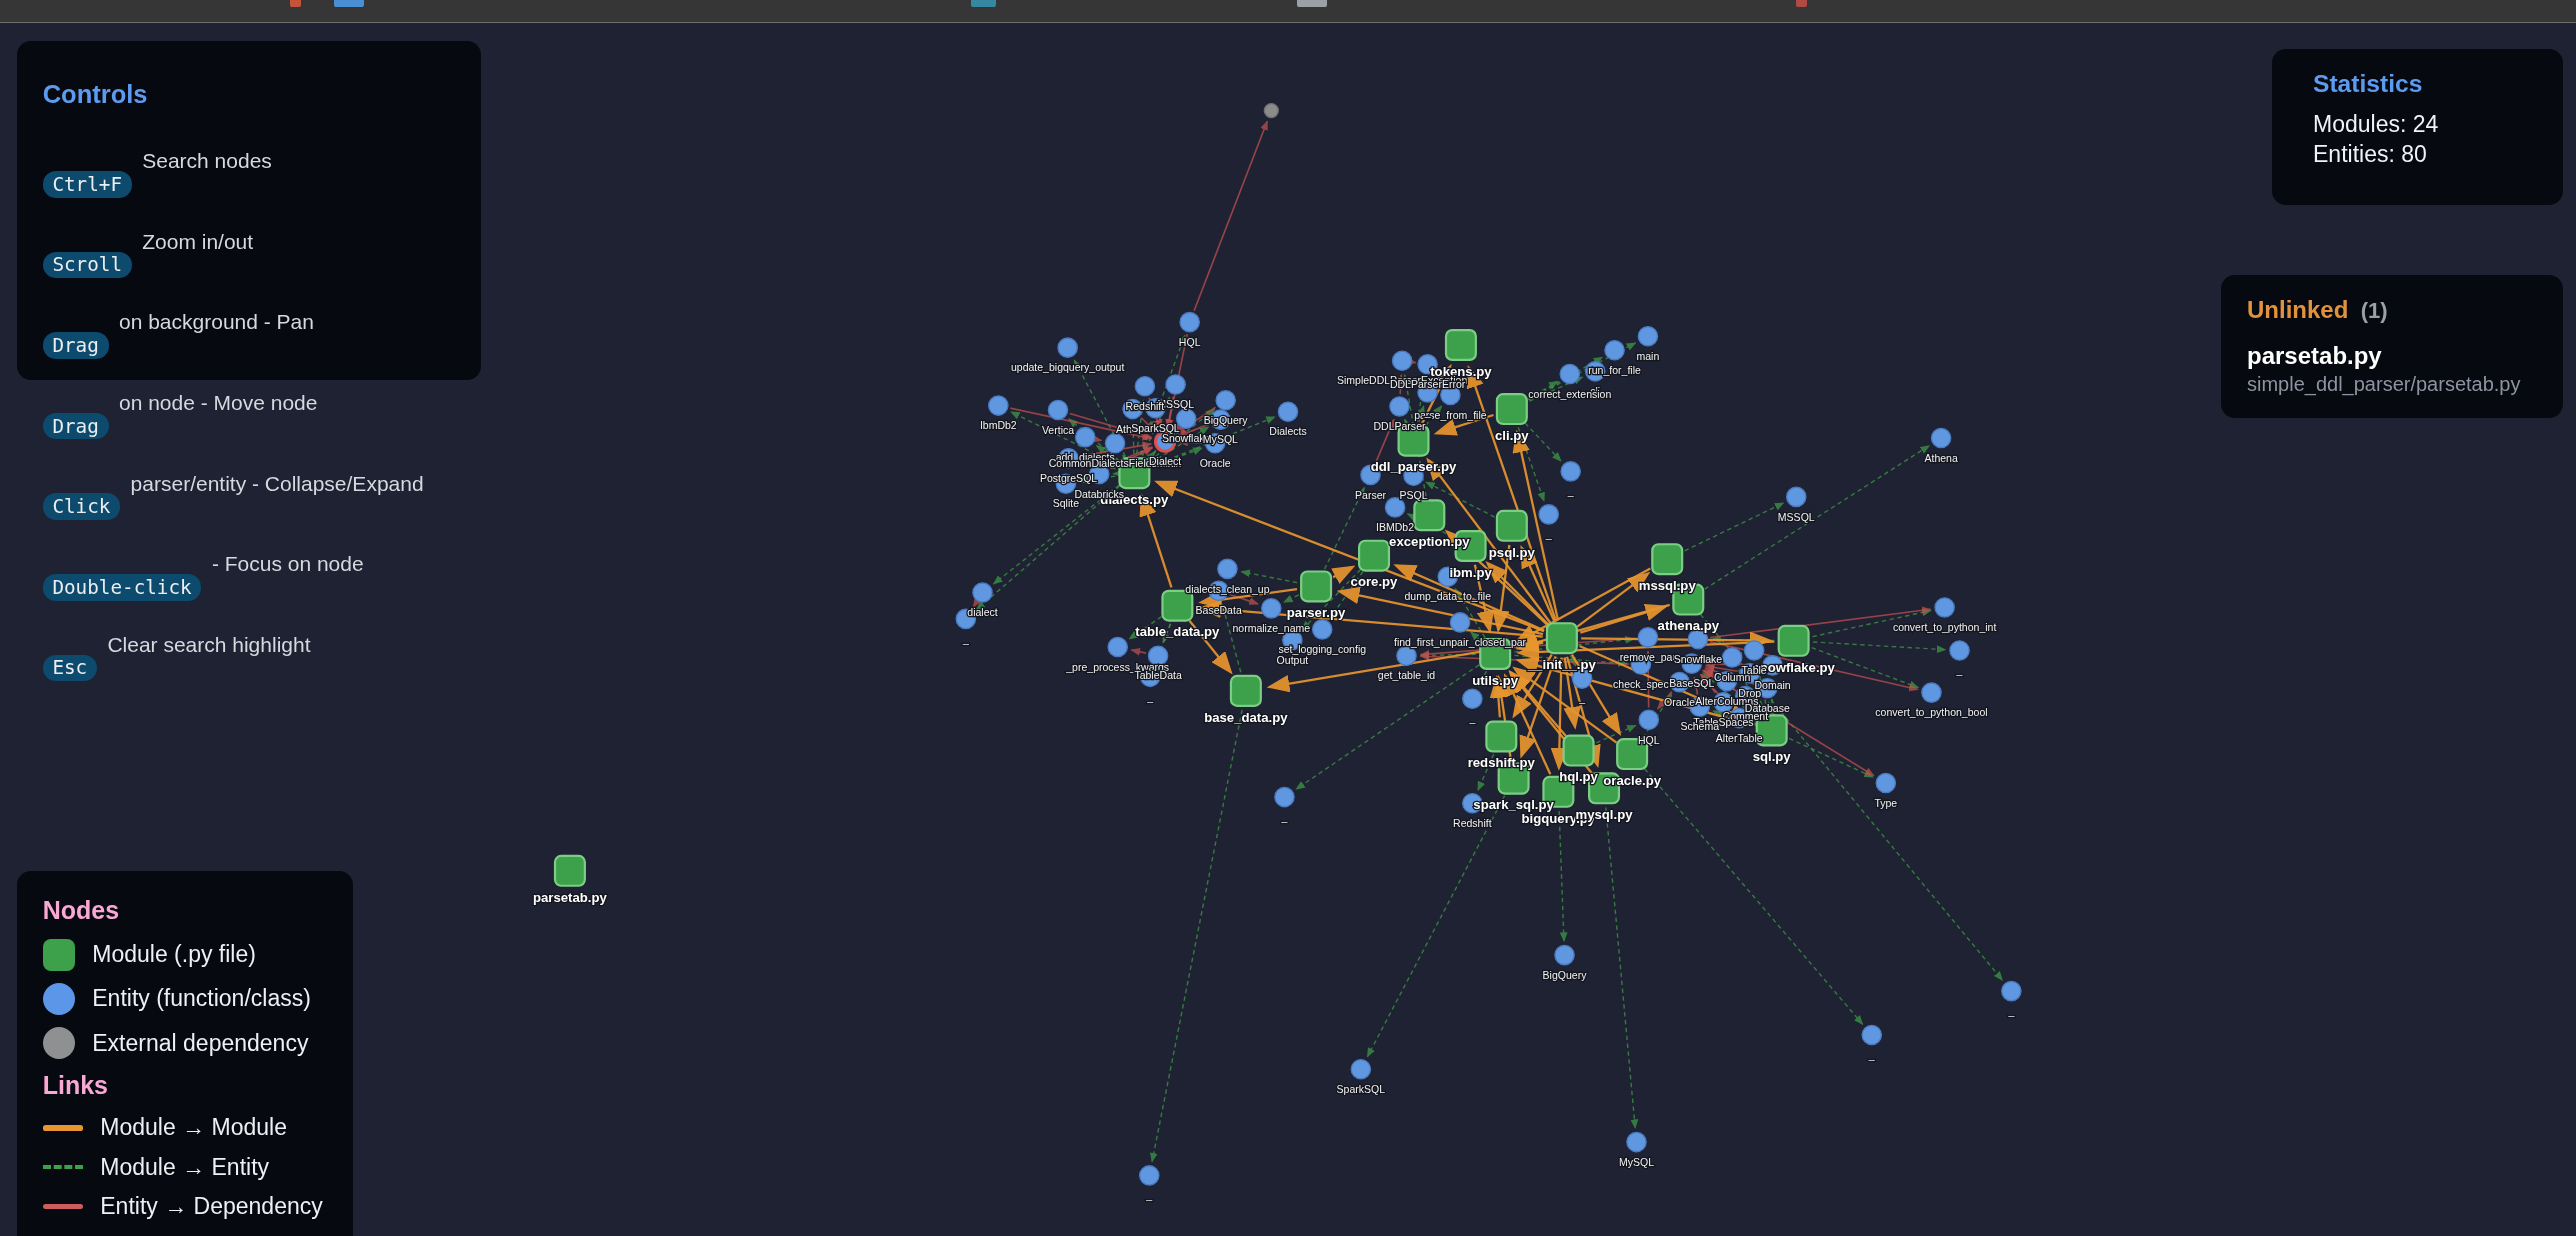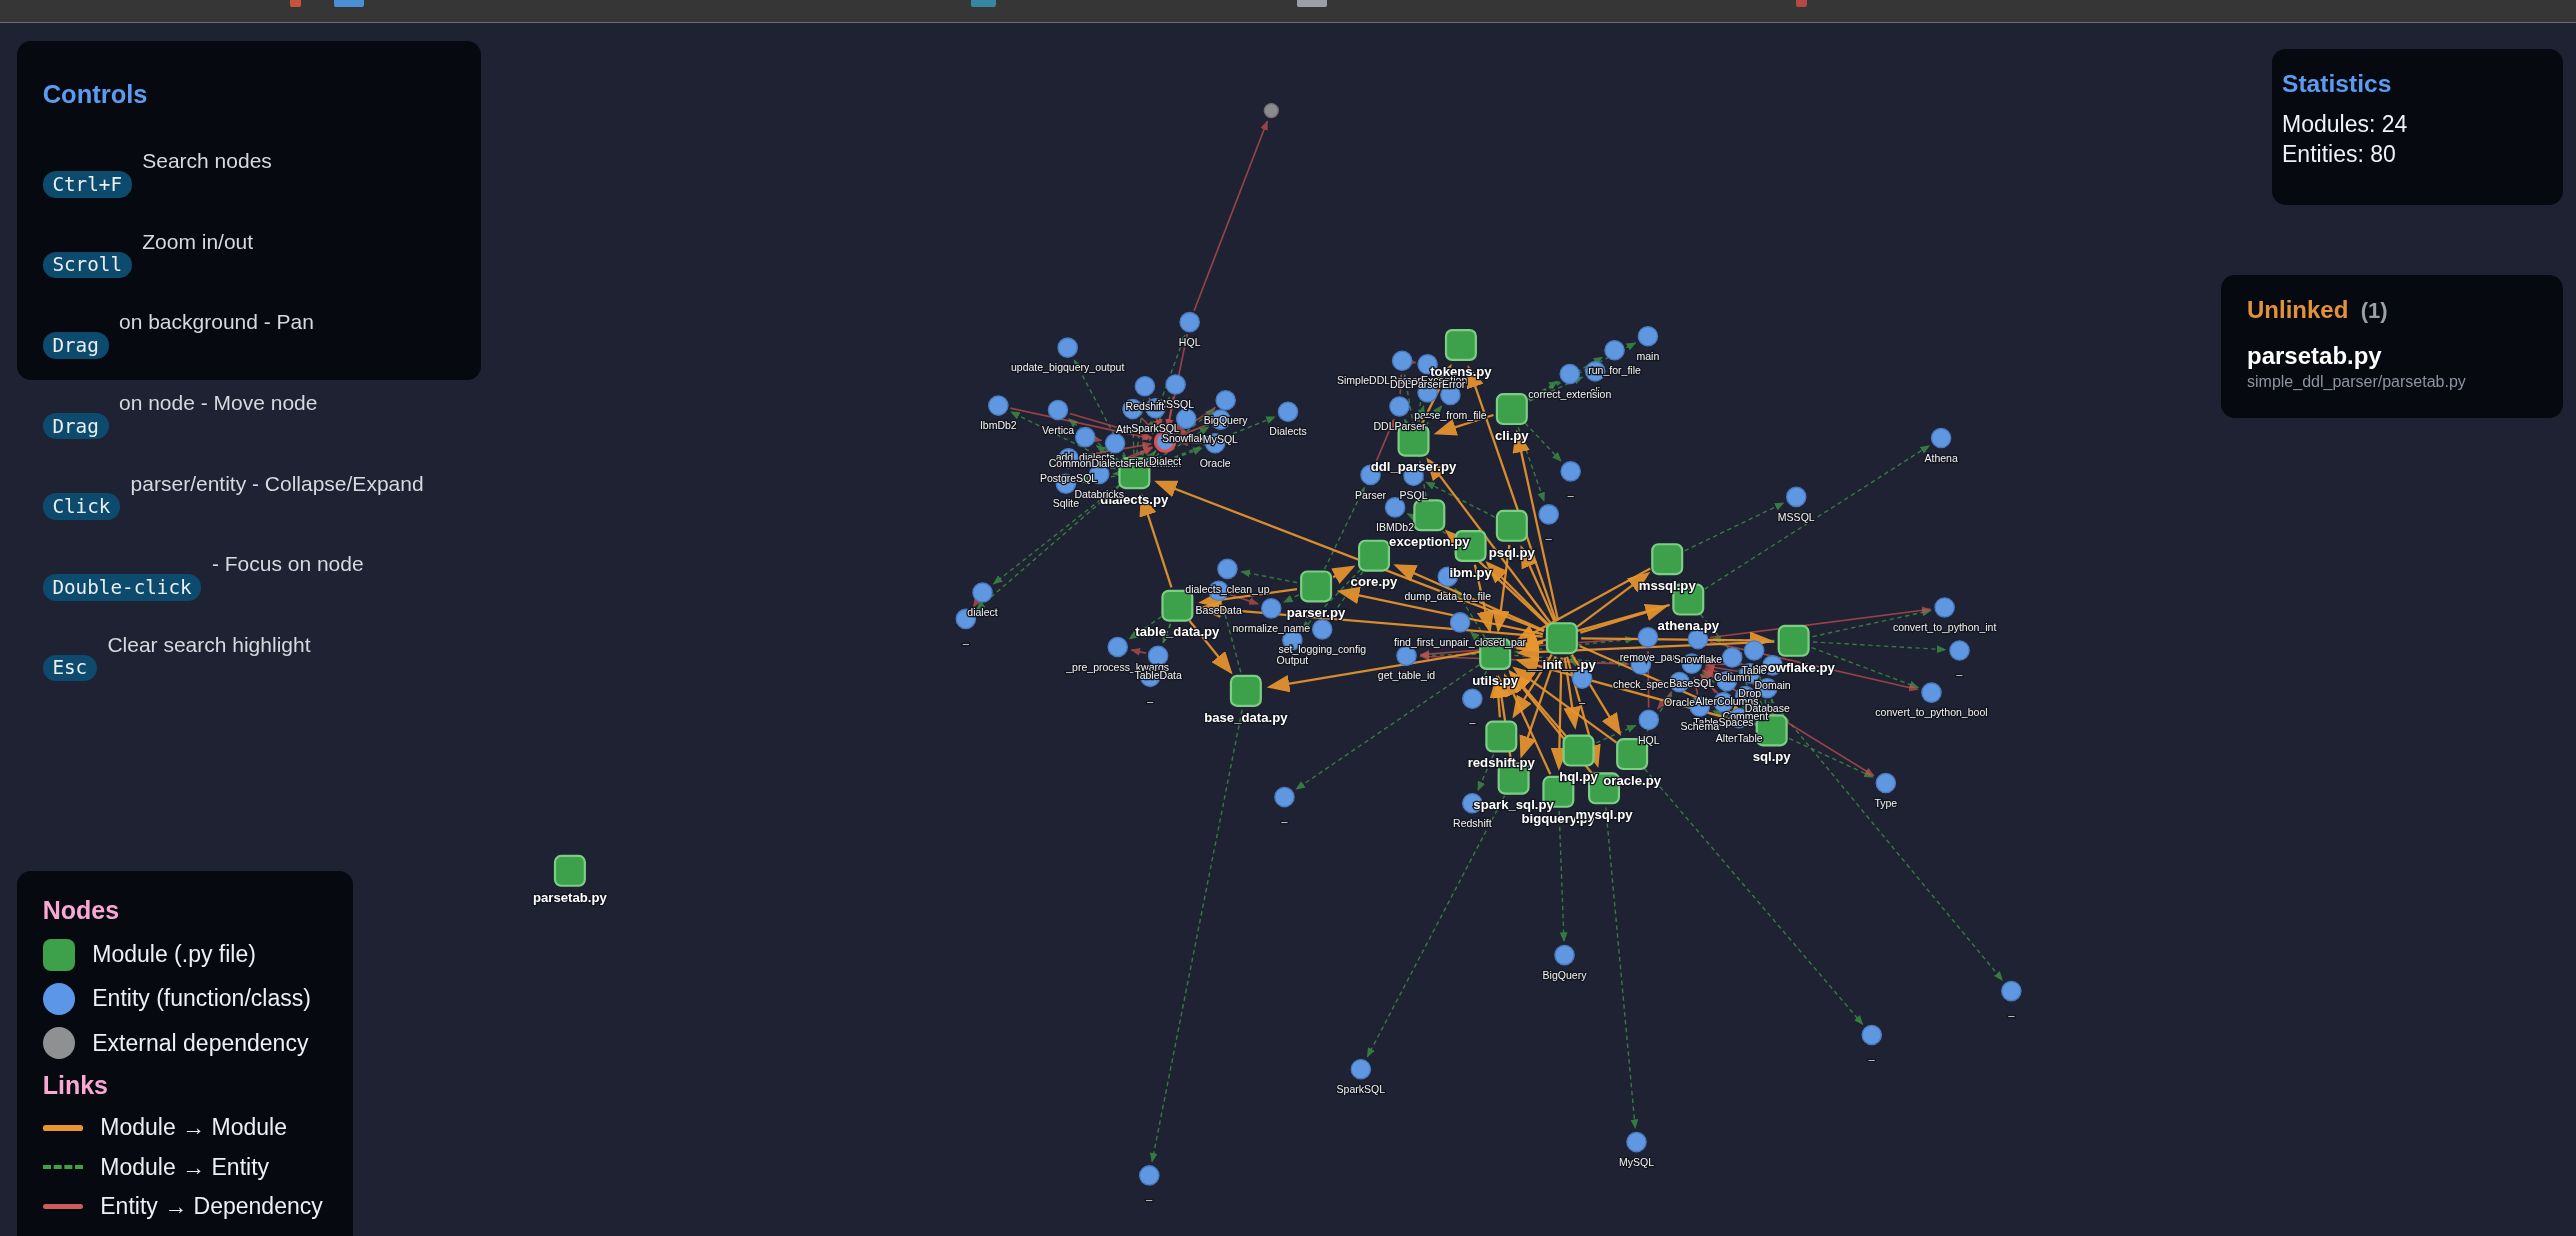--- a/index.html
+++ b/index.html
@@ -36,30 +36,30 @@
   .ctl-row { display:flex; align-items:center; margin-bottom:8px; font-size:21px; color:#d6d9de; }
   .kbd { font-family:"DejaVu Sans Mono", monospace; font-size:19.3px; background:#0c4a6e;
          color:#eceef0; border-radius:13px; padding:1.8px 9.7px; margin-right:10.5px; white-space:nowrap;margin-top:46px; }
 
   #searchwrap { position:absolute; left:982px; top:46px; z-index:10; }
   #search { width:615px; height:72px; background:#050608; border:2.6px solid #4c5158;
             border-radius:12.3px; color:#dfe3ea; font-size:25.5px; padding:0 23px; outline:none;
             font-family:"Liberation Sans",sans-serif; }
   #search::placeholder { color:#8d93a0; }
 
-  #stats { left:2272px; top:49px; width:291px; height:156px; padding:21px 10px; }
+  #stats { left:2272px; top:49px; width:291px; height:156px; padding:21px 41px; }
   #stats .panel-title { font-size:24.6px; margin-bottom:10.5px; }
   .stat-line { font-size:23px; color:#f0f2f5; line-height:1.32; }
 
   #unlinked { left:2221px; top:275px; width:342px; height:143px; padding:21px 26px; }
   #unlinked .head { display:flex; align-items:baseline; gap:12.3px; }
   #unlinked .panel-title { color:#e2923c; font-size:24px; }
   #unlinked .count { color:#9aa0a8; font-size:22px; font-weight:bold; }
   #unlinked .name { margin-top:17.6px; font-size:24px; font-weight:600; color:#ffffff; }
-  #unlinked .path { margin-top:3.5px; font-size:16px; color:#8d93a0; }
+  #unlinked .path { margin-top:3.5px; font-size:20px; color:#8d93a0; }
 
   #legend { left:16.7px; top:871px; width:336px; height:395px; padding:24.6px 26px; }
   .lg-title { font-size:25px; font-weight:bold; color:#f9a8d4; margin:0 0 14px 0; }
   .lg-row { display:flex; align-items:center; margin-bottom:12.3px; }
   .lg-label { font-size:23px; color:#eef0f3; }
   .sw { margin-right:17.6px; flex:0 0 auto; }
   .sw-module { width:32px; height:32px; border-radius:8px; background:#3da14c; }
   .sw-entity { width:32px; height:32px; border-radius:50%; background:#5b96e8; }
   .sw-external { width:32px; height:32px; border-radius:50%; background:#8f9092; }
   .sw-line { width:40px; height:5.3px; border-radius:2.6px; }

